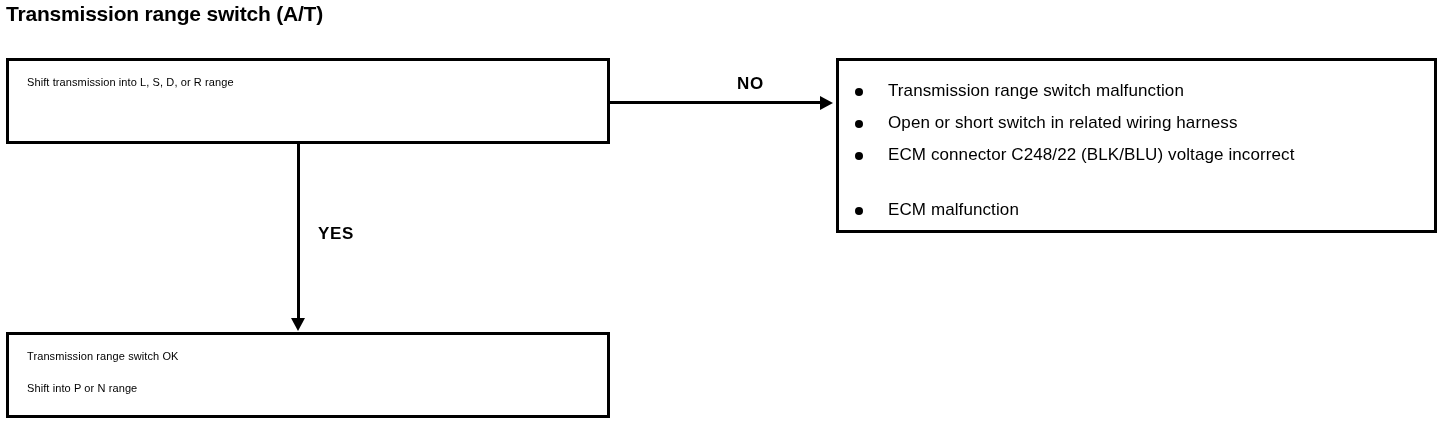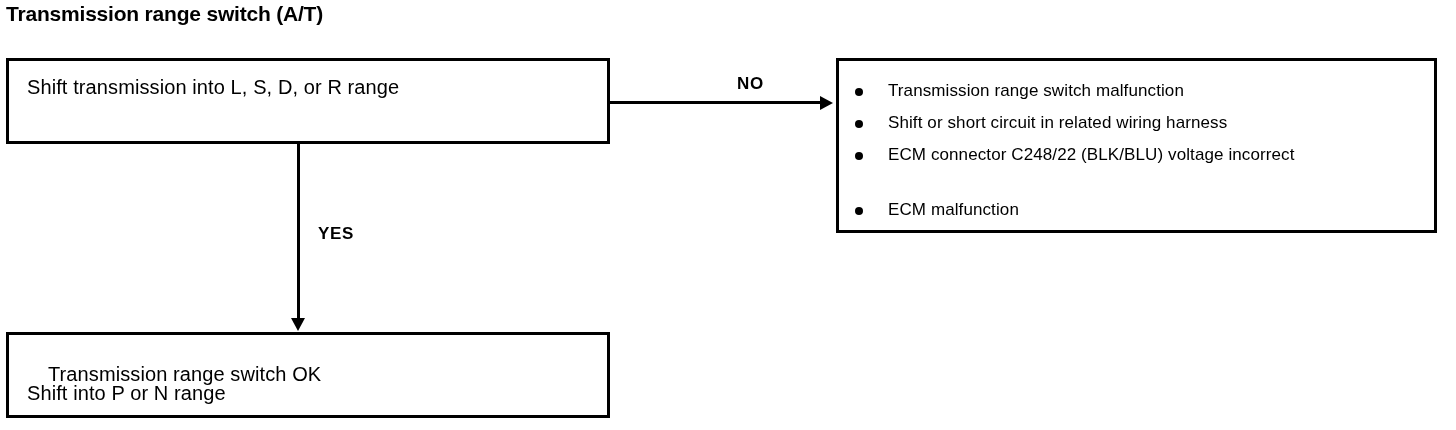--- a/index.html
+++ b/index.html
@@ -33,21 +33,21 @@
   
   .box {
     position: absolute;
     box-sizing: border-box;
     border: 3px solid #000000;
     background: #ffffff;
   }
 
   .box-line {
     position: absolute;
-    font-size: 20px;
+    font-size: 11px;
     letter-spacing: 0.1px;
     white-space: nowrap;
   }
 
   
   #box-check {
     left: 6px;
     top: 58px;
     width: 604px;
     height: 86px;
@@ -55,21 +55,21 @@
   #box-check .l1 { left: 18px; top: 15px; }
   #box-check .l2 { left: 18px; top: 47px; }
 
   
   #box-ok {
     left: 6px;
     top: 332px;
     width: 604px;
     height: 86px;
   }
-  #box-ok .l1 { left: 18px; top: 28px; margin-left: 21px; }
+  #box-ok .l1 { left: 18px; top: 15px; }
   #box-ok .l2 { left: 18px; top: 47px; }
 
   
   #box-faults {
     left: 836px;
     top: 58px;
     width: 601px;
     height: 175px;
   }
   .fault-item {
@@ -149,21 +149,21 @@
 
   <div class="box" id="box-faults">
 
     <div class="fault-item" style="top:20px;">
       <span class="fault-bullet"></span>
       <span class="fault-text">Transmission range switch malfunction</span>
     </div>
 
     <div class="fault-item" style="top:52px;">
       <span class="fault-bullet"></span>
-      <span class="fault-text">Shift or short circuit in related wiring harness</span>
+      <span class="fault-text">Open or short switch in related wiring harness</span>
     </div>
 
     <div class="fault-item" style="top:84px;">
       <span class="fault-bullet"></span>
       <span class="fault-text">ECM connector C248/22 (BLK/BLU) voltage incorrect</span>
     </div>
 
     <div class="fault-item" style="top:139px;">
       <span class="fault-bullet"></span>
       <span class="fault-text">ECM malfunction</span>

